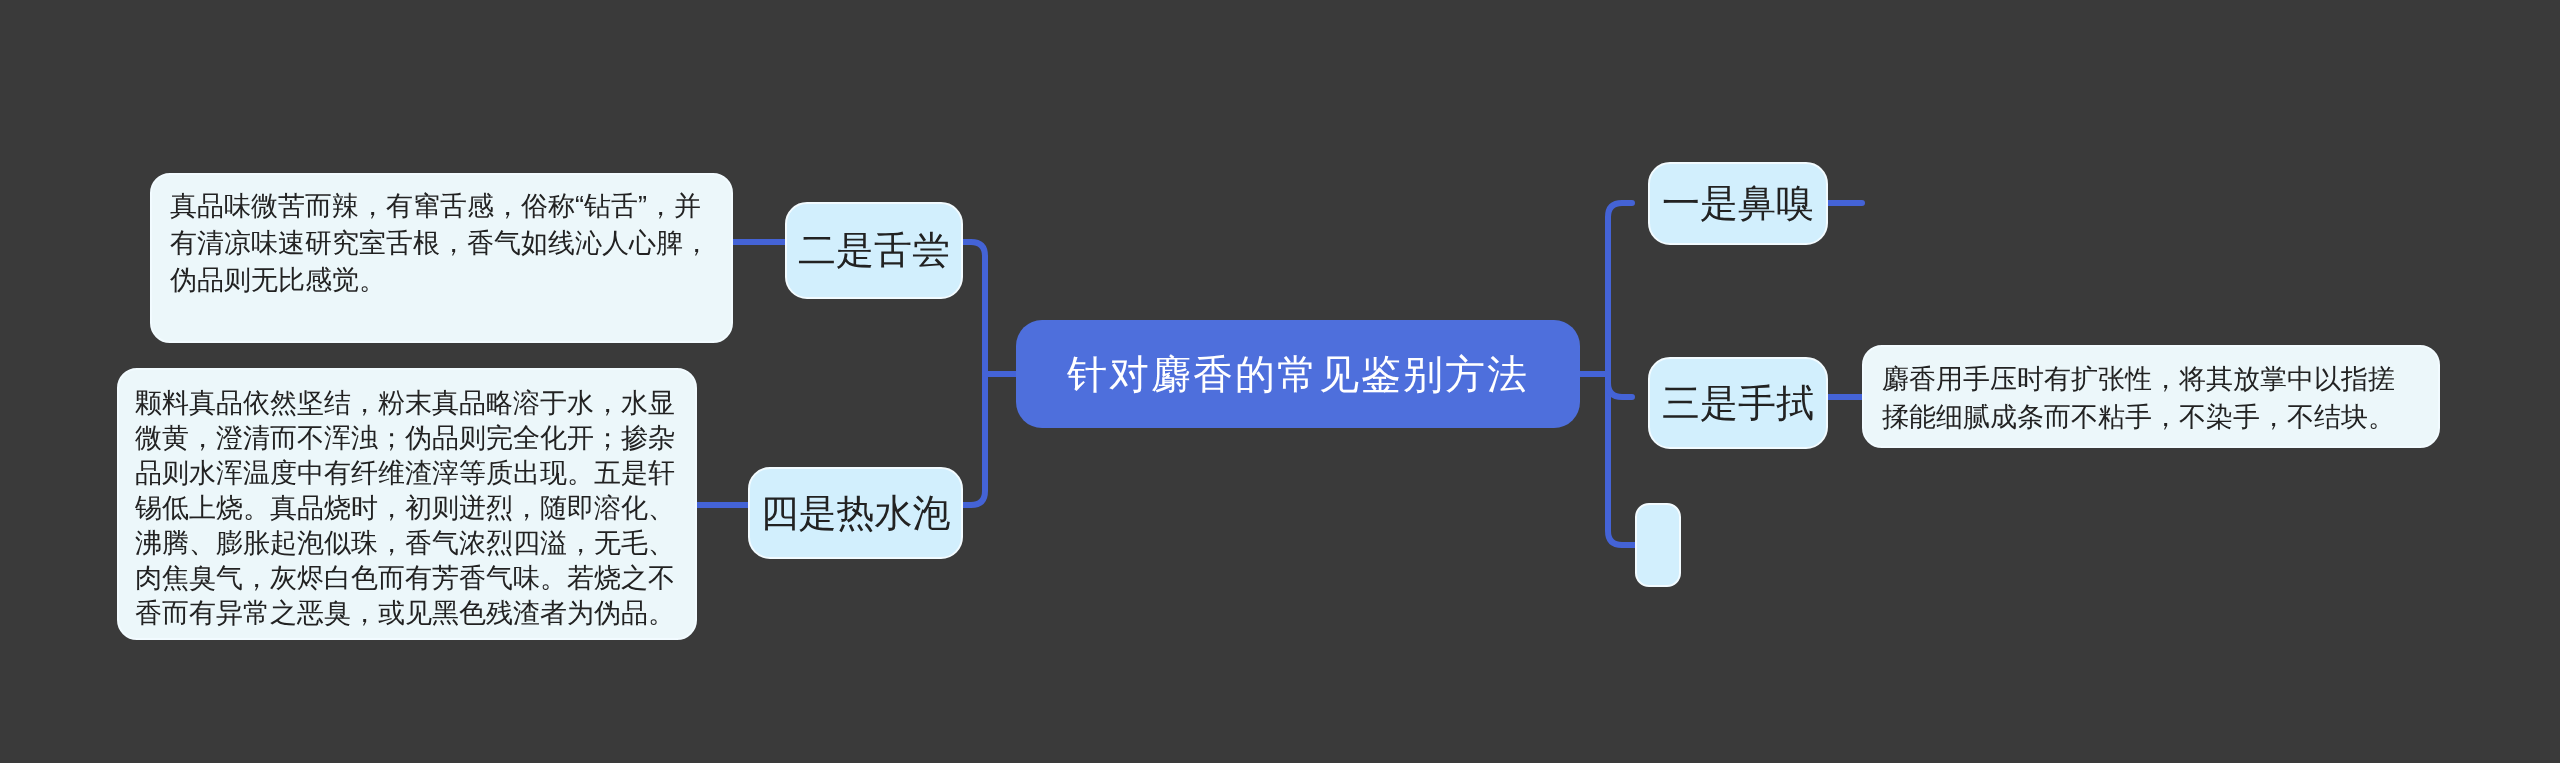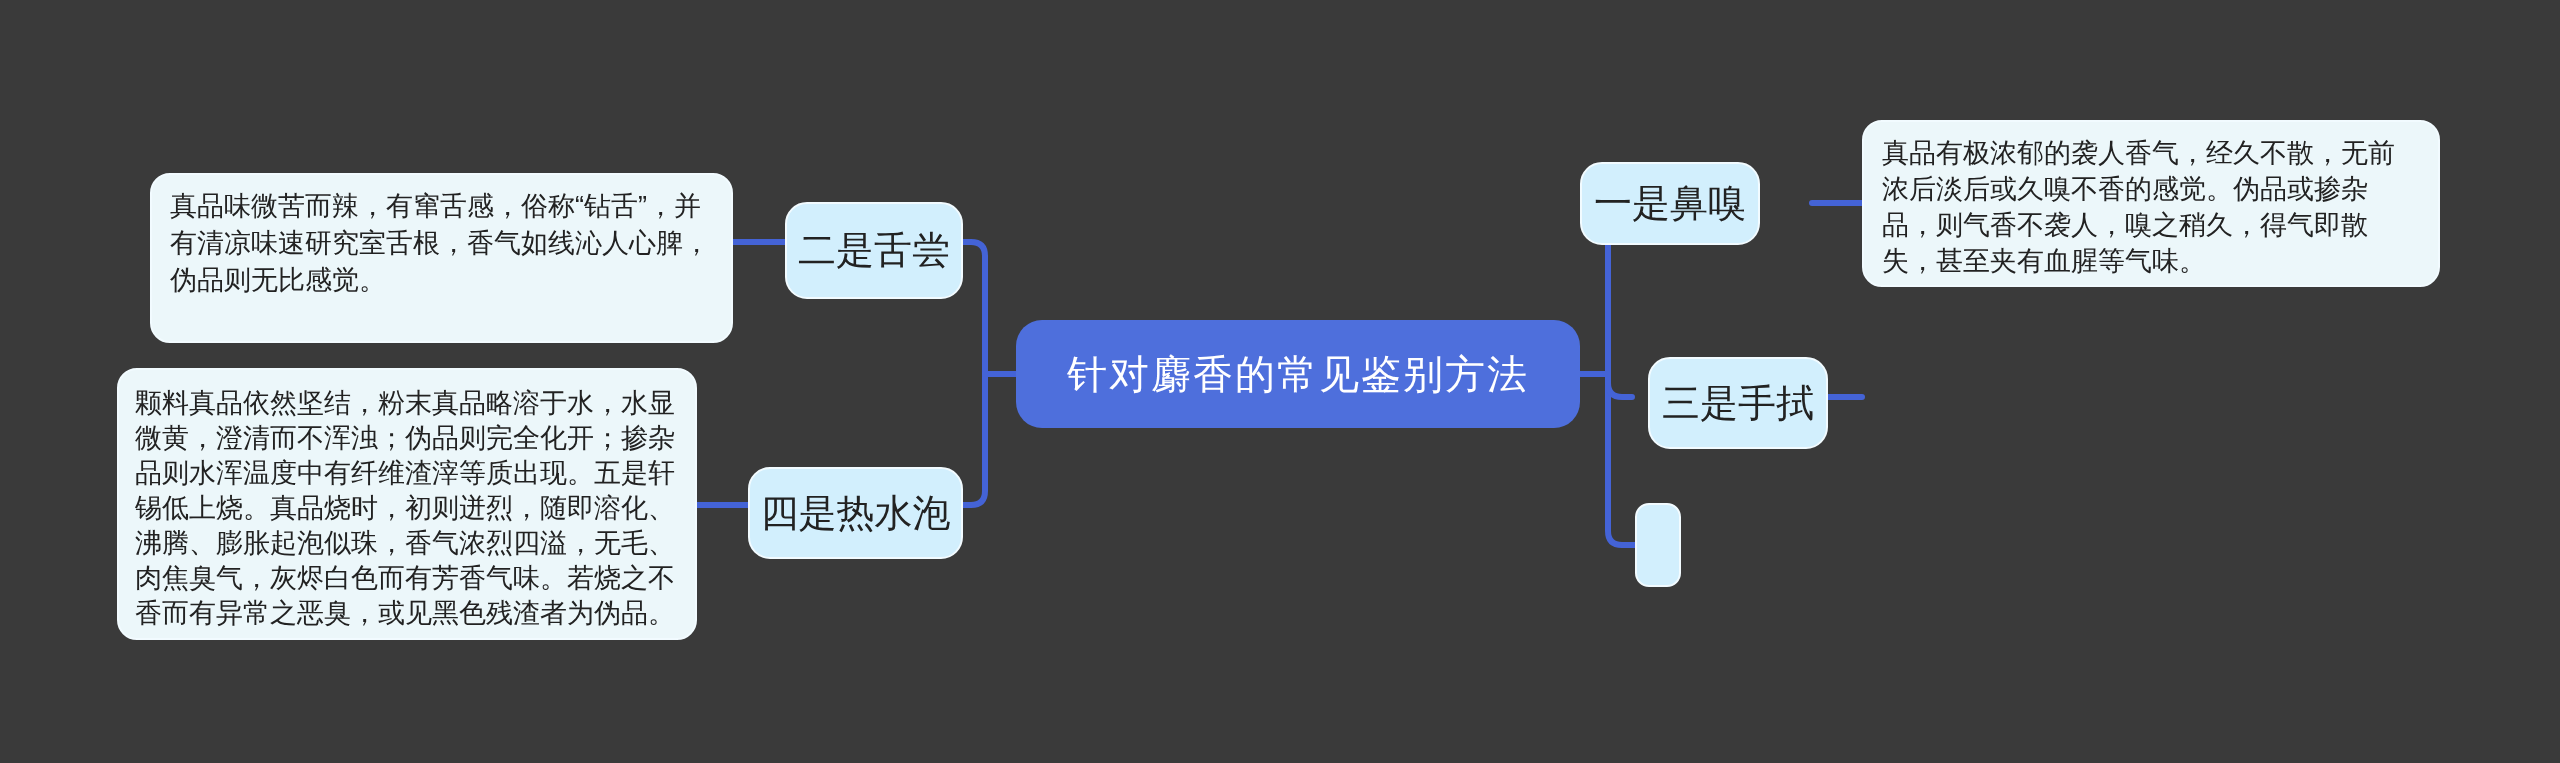--- a/index.html
+++ b/index.html
@@ -73,21 +73,21 @@
     border: 2px solid var(--node-border, #f2fbff);
     border-radius: 14px;
   }
 
   
   #leaf-taste   { left: 150px;  top: 173px; width: 583px; height: 170px; line-height: 37px; }
   #branch-taste { left: 785px;  top: 202px; width: 178px; height: 97px; }
   #leaf-water   { left: 117px;  top: 368px; width: 580px; height: 272px; line-height: 35px; padding: 16px 16px; }
   #branch-water { left: 748px;  top: 467px; width: 215px; height: 92px; }
   #root-node    { left: 1016px; top: 320px; width: 564px; height: 108px; }
-  #branch-smell { left: 1580px; top: 162px; width: 180px; height: 83px; }
+  #branch-smell { left: 1648px; top: 162px; width: 180px; height: 83px; }
   #leaf-smell   { left: 1862px; top: 120px; width: 578px; height: 167px; line-height: 36px; }
   #branch-rub   { left: 1632px; top: 357px; width: 180px; height: 92px; margin-left: 16px; }
   #leaf-rub     { left: 1862px; top: 345px; width: 578px; height: 103px; line-height: 38px; }
   #node-empty   { left: 1635px; top: 503px; width: 46px;  height: 84px; }
 </style>
 </head>
 <body>
 
 <div id="mindmap">
 
@@ -105,33 +105,33 @@
     <path d="M 1812 397 H 1862"></path>
   </svg>
 
   <div id="root-node" class="node root-node">
     <span>针对麝香的常见鉴别方法</span>
   </div>
 
   <div id="branch-smell" class="node branch-node">
     <span>一是鼻嗅</span>
   </div>
-  <div id="leaf-smell" class="node leaf-node">
-    <span>真品有极浓郁的袭人香气，经久不散，无前浓后淡后或久嗅不香的感觉。伪品或掺杂品，则气香不袭人，嗅之稍久，得气即散失，甚至夹有血腥等气味。</span>
-  </div>
 
   <div id="branch-taste" class="node branch-node">
     <span>二是舌尝</span>
   </div>
   <div id="leaf-taste" class="node leaf-node">
     <span>真品味微苦而辣，有窜舌感，俗称“钻舌”，并有清凉味速研究室舌根，香气如线沁人心脾，伪品则无比感觉。</span>
   </div>
 
   <div id="branch-rub" class="node branch-node">
     <span>三是手拭</span>
+  </div>
+  <div id="leaf-rub" class="node leaf-node">
+    <span>麝香用手压时有扩张性，将其放掌中以指搓揉能细腻成条而不粘手，不染手，不结块。</span>
   </div>
 
   <div id="branch-water" class="node branch-node">
     <span>四是热水泡</span>
   </div>
   <div id="leaf-water" class="node leaf-node">
     <span>颗料真品依然坚结，粉末真品略溶于水，水显微黄，澄清而不浑浊；伪品则完全化开；掺杂品则水浑温度中有纤维渣滓等质出现。五是轩锡低上烧。真品烧时，初则迸烈，随即溶化、沸腾、膨胀起泡似珠，香气浓烈四溢，无毛、肉焦臭气，灰烬白色而有芳香气味。若烧之不香而有异常之恶臭，或见黑色残渣者为伪品。</span>
   </div>
 
   <div id="node-empty" class="node empty-node">

